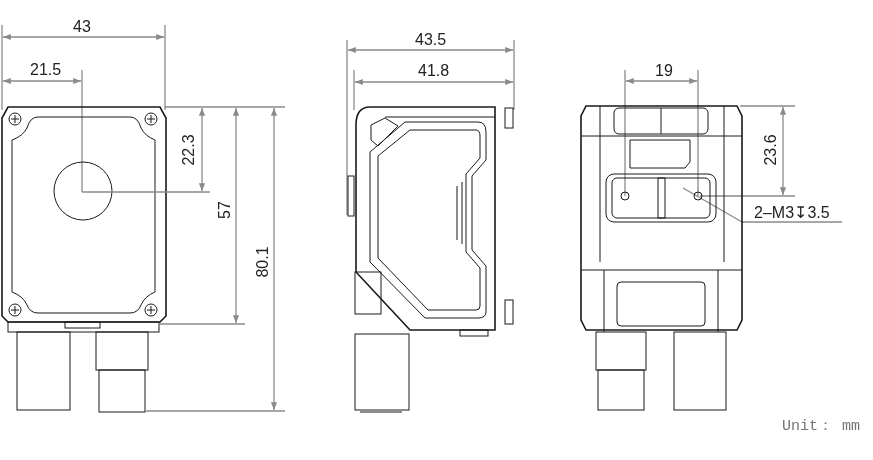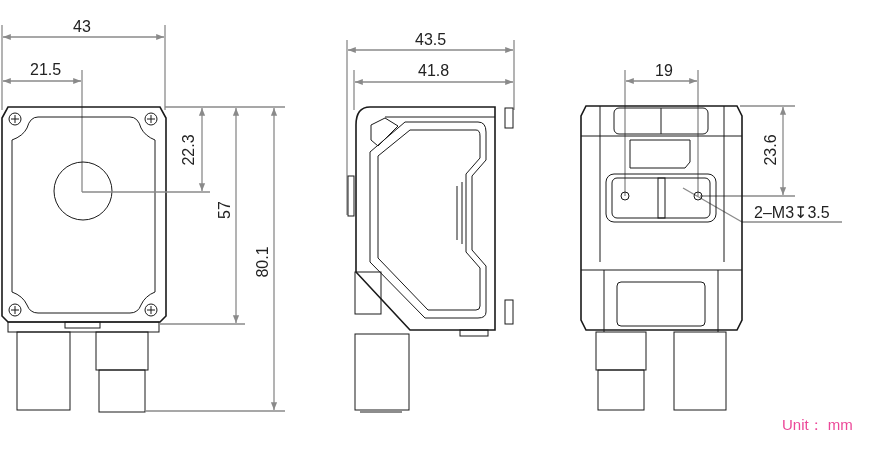--- a/index.html
+++ b/index.html
@@ -2,21 +2,21 @@
 <html><head>
 <meta charset="utf-8">
 <style>
   html, body { margin: 0; padding: 0; background: #ffffff; }
   body { width: 873px; height: 460px; position: relative; overflow: hidden; font-family: "Liberation Sans", sans-serif; }
   svg { position: absolute; left: 0; top: 0; }
   .dim { stroke: #8a8a8a; stroke-width: 1.3; fill: none; }
   .body { stroke: #1a1a1a; stroke-width: 1.6; fill: none; }
   .thin { stroke: #1a1a1a; stroke-width: 1; fill: none; }
   .lbl { font-family: "Liberation Sans", sans-serif; font-size: 16px; fill: #222; }
-  .unit { position: absolute; left: 782px; top: 416px; font-size: 15px; color: #ec4899; }
+  .unit { position: absolute; left: 782px; top: 416px; font-size: 15px; color: #737373; font-family: Liberation Mono, monospace; }
 </style>
 </head>
 <body>
 
 <svg width="873" height="460" viewBox="0 0 873 460">
   <defs>
     <marker id="arr" viewBox="0 0 10 10" refX="10" refY="5" markerWidth="8" markerHeight="6" orient="auto-start-reverse">
       <path d="M0,1 L10,5 L0,9 z" fill="#8a8a8a"></path>
     </marker>
   </defs>

